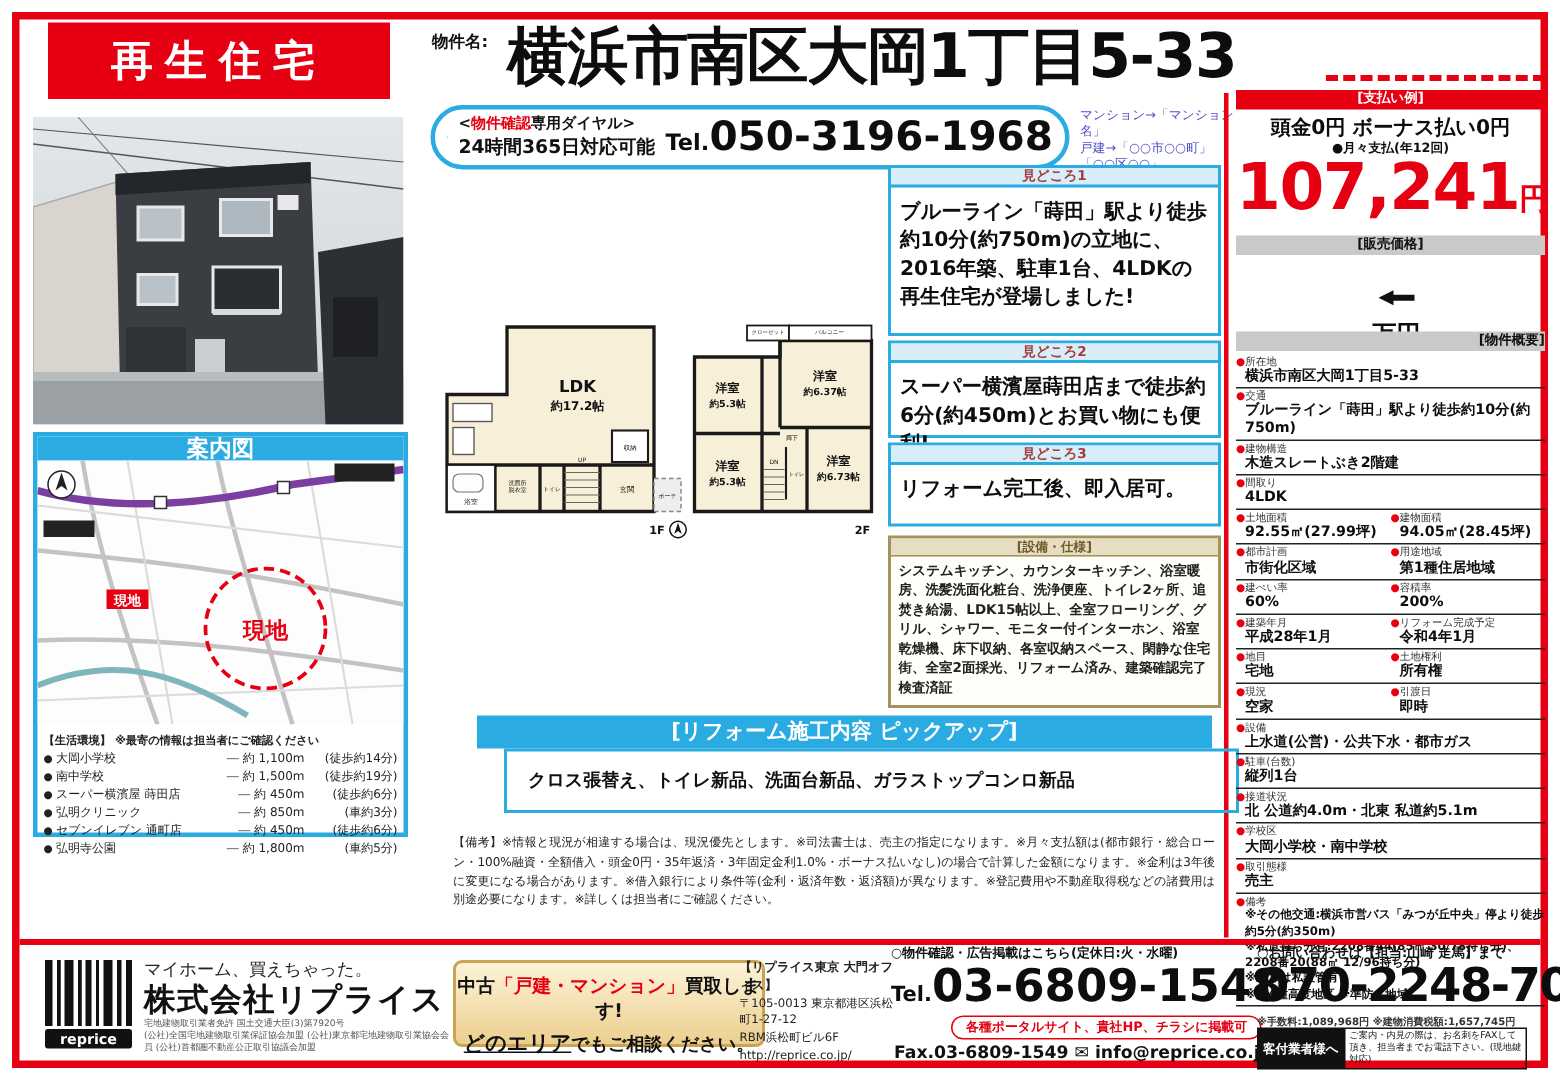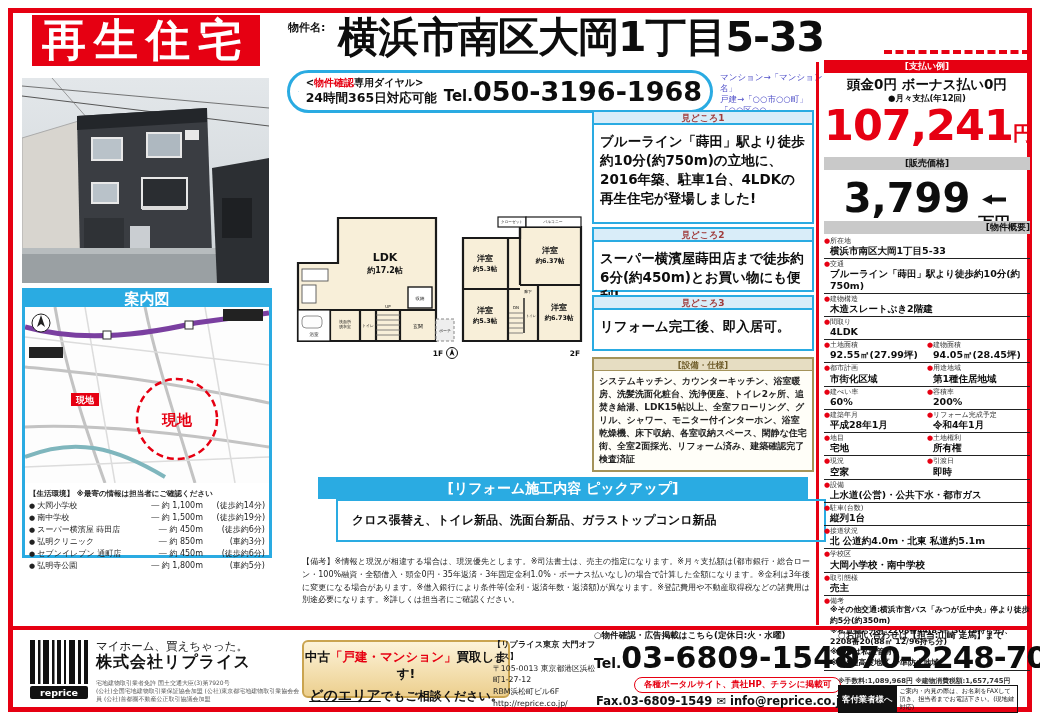--- a/index.html
+++ b/index.html
@@ -1,21 +1,21 @@
 <!DOCTYPE html>
 <html><head>
 <meta charset="utf-8">
 <style>
   * { margin:0; padding:0; box-sizing:border-box; }
   html,body { width:1040px; height:720px; background:#fff; font-family:"DejaVu Sans",sans-serif; position:relative; overflow:hidden; }
   .abs { position:absolute; }
   .frame { left:8px; top:8px; width:1024px; height:704px; border:5px solid #e60012; }
 
   
-  .saisei { left:32px; top:15px; width:228px; height:51px; background:#e60012; color:#fff; font-size:44px; font-weight:bold; letter-spacing:8px; display:flex; align-items:center; justify-content:center; }
+  .saisei { left:32px; top:15px; width:228px; height:51px; background:#e60012; color:#fff; font-size:28px; font-weight:bold; letter-spacing:8px; display:flex; align-items:center; justify-content:center; }
   .pname-label { left:288px; top:20px; font-size:11px; font-weight:bold; color:#111; }
   .title { left:338px; top:10px; font-size:41px; font-weight:900; color:#0d0d0d; letter-spacing:-1px; white-space:nowrap; }
   .dash-red { left:884px; top:50px; width:146px; border-top:4px dashed #e60012; }
 
   .phonebar { left:287px; top:70px; width:426px; height:43px; border:3px solid #2aabe2; border-radius:24px; display:flex; align-items:center; padding:0 8px; gap:7px; background:#fff; }
   .dial-lines { width:132px; line-height:1.25; }
   .dial-l1 { font-size:10px; font-weight:bold; color:#111; white-space:nowrap; }
   .dial-l1 .hl { color:#e60012; }
   .dial-l2 { font-size:12.5px; font-weight:bold; color:#111; white-space:nowrap; }
   .dial-tel { font-size:27px; font-weight:900; color:#0d0d0d; white-space:nowrap; }
@@ -71,21 +71,21 @@
   .ov-cell { flex:1; min-width:0; }
   .ov-label { font-size:7px; color:#333; line-height:1.15; }
   .ov-label .bullet { color:#e60012; }
   .ov-value { font-size:9.5px; font-weight:bold; color:#0d0d0d; line-height:1.18; padding-left:6px; }
   .ov-value.small { font-size:7.8px; font-weight:600; white-space:pre-line; line-height:1.35; }
 
   
   .hline { left:13px; top:626px; width:1014px; height:4px; background:#e60012; }
   .f-logo { left:28px; top:638px; width:62px; height:62px; }
   .f-tagline { left:96px; top:639px; font-size:11.5px; color:#222; }
-  .f-company { left:96px; top:652px; font-size:16px; font-weight:900; color:#111; letter-spacing:1px; }
+  .f-company { left:96px; top:652px; font-size:21px; font-weight:900; color:#111; letter-spacing:1px; }
   .f-lic { left:96px; top:679px; width:208px; font-size:6px; color:#555; line-height:1.35; }
   .gold { left:302px; top:640px; width:208px; height:58px; background:linear-gradient(180deg,#fdf3d9,#eccf8e); border:2px solid #caa450; border-radius:6px; text-align:center; padding-top:7px; }
   .gold .g1 { font-size:12.5px; font-weight:900; color:#111; }
   .gold .g1 .red { color:#e60012; }
   .gold .g2 { font-size:12px; font-weight:900; color:#111; margin-top:4px; }
   .gold .g2 .big { font-size:14px; text-decoration:underline; }
   .f-office { left:493px; top:638px; width:106px; font-size:7.8px; color:#222; line-height:1.5; }
   .f-office .ot { font-weight:bold; font-size:8.2px; }
   .c1-head { left:594px; top:630px; font-size:8.6px; font-weight:bold; color:#111; }
   .c1-tel { left:594px; top:640px; font-size:30px; font-weight:900; color:#0d0d0d; white-space:nowrap; }
@@ -330,21 +330,21 @@
 <div class="abs reform-box">クロス張替え、トイレ新品、洗面台新品、ガラストップコンロ新品</div>
 
 <div class="abs disclaimer">【備考】※情報と現況が相違する場合は、現況優先とします。※司法書士は、売主の指定になります。※月々支払額は(都市銀行・総合ローン・100%融資・全額借入・頭金0円・35年返済・3年固定金利1.0%・ボーナス払いなし)の場合で計算した金額になります。※金利は3年後に変更になる場合があります。※借入銀行により条件等(金利・返済年数・返済額)が異なります。※登記費用や不動産取得税などの諸費用は別途必要になります。※詳しくは担当者にご確認ください。</div>
 
 <div class="abs rc bar-red" style="top:60px;">[支払い例]</div>
 <div class="abs rc pay-down">頭金0円 ボーナス払い0円</div>
 <div class="abs rc pay-monthly-label">●月々支払(年12回)</div>
 <div class="abs rc pay-amount"><span>107,241</span><span class="unit">円</span></div>
 <div class="abs rc bar-gray" style="top:157px;">[販売価格]</div>
 <div class="abs rc price-val">
-  <span>3,799</span><span class="unitwrap"><svg width="26" height="13" viewBox="0 0 26 13">
+  <span class="unitwrap"><svg width="26" height="13" viewBox="0 0 26 13">
         <path d="M1 6.5 L11 1.5 V4.5 H25 V8.5 H11 V11.5 Z" fill="#111"></path>
       </svg><span class="unit">万円</span></span>
 </div>
 <div class="abs rc bar-gray" style="top:221px;text-align:right;">[物件概要]</div>
 <div class="abs rc ov-table" id="ov-rows">
     <div class="ov-row">
       <div class="ov-cell">
         <div class="ov-label"><span class="bullet">●</span>所在地</div>
         <div class="ov-value">横浜市南区大岡1丁目5-33</div>
       </div>

